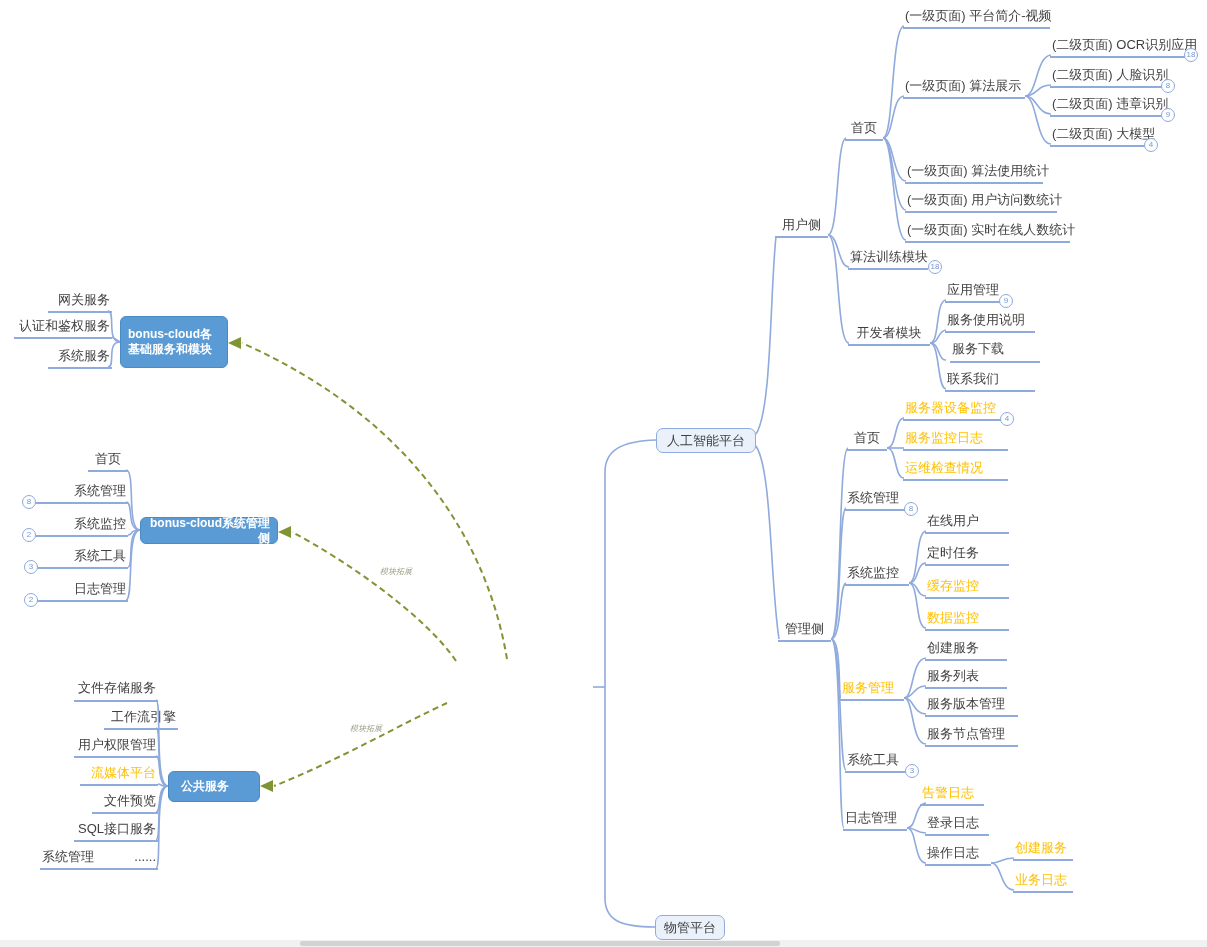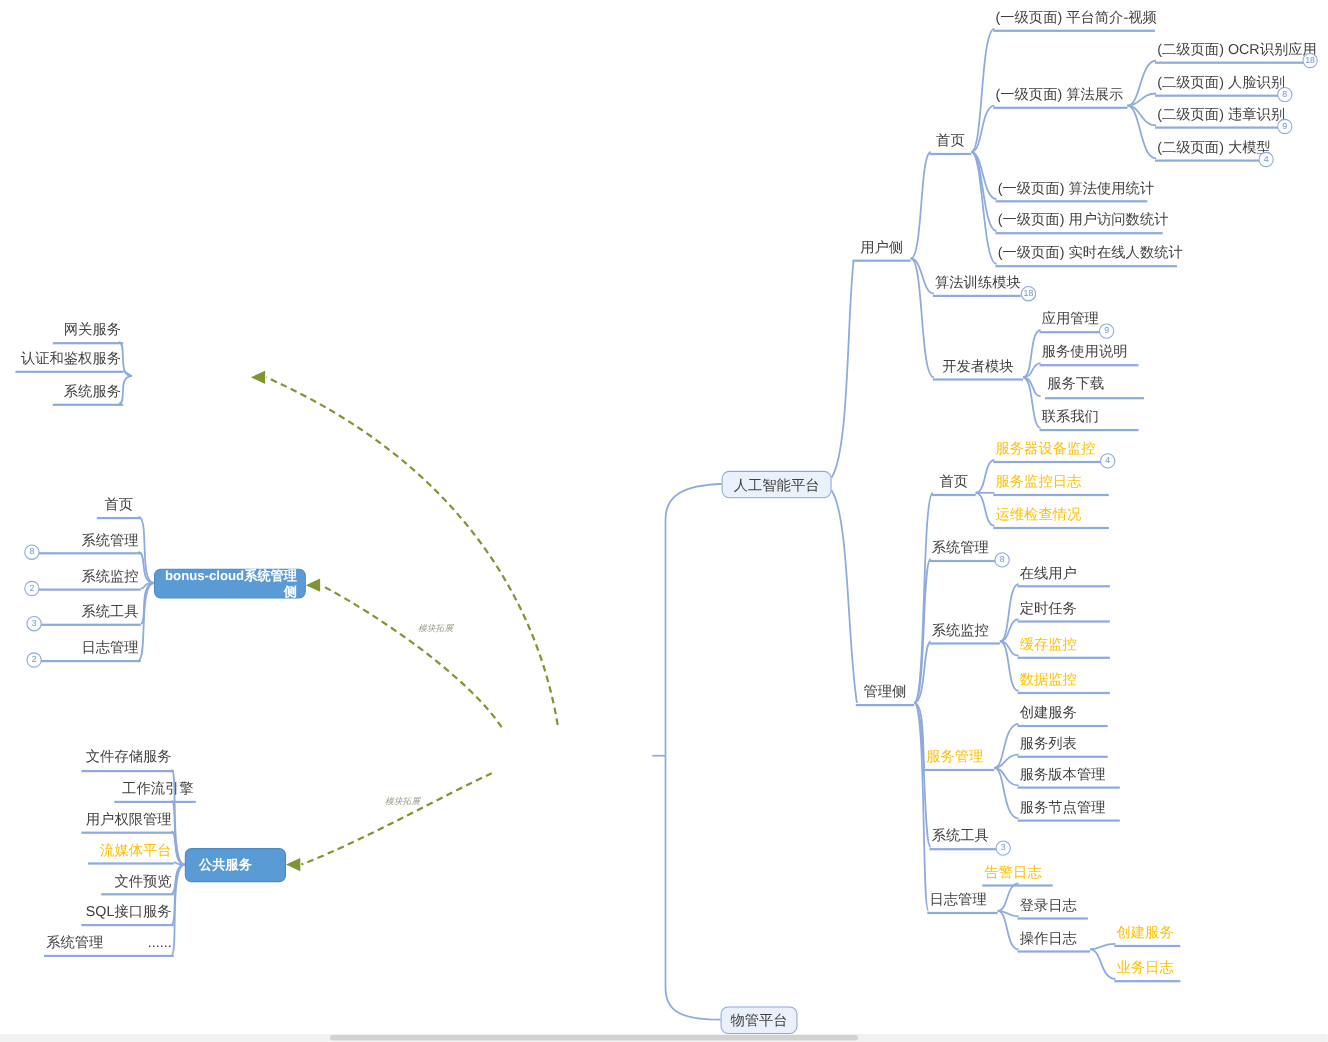--- a/index.html
+++ b/index.html
@@ -157,20 +157,21 @@
     <g fill="#7F9432" stroke="none">
       <polygon points="228,343 241,337 241,349"></polygon>
       <polygon points="278,532 291,526 291,538"></polygon>
       <polygon points="260,786 273,780 273,792"></polygon>
     </g>
   </svg>
 
   <div class="platbox" style="left:656px;top:428px;width:100px;height:25px;">人工智能平台</div>
   <div class="platbox" style="left:655px;top:915px;width:70px;height:25px;">物管平台</div>
 
+  <div class="bluebox wrap" style="left:120px;top:316px;width:108px;height:52px;">bonus-cloud各基础服务和模块</div>
   <div class="bluebox" style="left:140px;top:517px;width:138px;height:27px;text-align:right;">bonus-cloud系统管理侧</div>
   <div class="bluebox" style="left:168px;top:771px;width:92px;height:31px;padding-left:12px;">公共服务</div>
 
   <div class="topic ta-c" style="left:775px;top:217px;width:53px;">用户侧</div>
   <div class="topic ta-c" style="left:845px;top:120px;width:38px;">首页</div>
   <div class="topic" style="left:903px;top:8px;width:147px;">(一级页面) 平台简介-视频</div>
   <div class="topic" style="left:903px;top:78px;width:122px;">(一级页面) 算法展示</div>
   <div class="topic" style="left:1050px;top:37px;width:135px;">(二级页面) OCR识别应用</div>
   <div class="topic" style="left:1050px;top:67px;width:112px;">(二级页面) 人脸识别</div>
   <div class="topic" style="left:1050px;top:96px;width:112px;">(二级页面) 违章识别</div>
@@ -196,21 +197,21 @@
   <div class="topic" style="left:925px;top:545px;width:84px;">定时任务</div>
   <div class="topic or" style="left:925px;top:578px;width:84px;">缓存监控</div>
   <div class="topic or" style="left:925px;top:610px;width:84px;">数据监控</div>
   <div class="topic or" style="left:840px;top:680px;width:64px;">服务管理</div>
   <div class="topic" style="left:925px;top:640px;width:82px;">创建服务</div>
   <div class="topic" style="left:925px;top:668px;width:82px;">服务列表</div>
   <div class="topic" style="left:925px;top:696px;width:93px;">服务版本管理</div>
   <div class="topic" style="left:925px;top:726px;width:93px;">服务节点管理</div>
   <div class="topic" style="left:845px;top:752px;width:62px;">系统工具</div>
   <div class="topic" style="left:843px;top:810px;width:64px;">日志管理</div>
-  <div class="topic or" style="left:893px;top:785px;width:64px;">告警日志</div>
+  <div class="topic or" style="left:920px;top:785px;width:64px;">告警日志</div>
   <div class="topic" style="left:925px;top:815px;width:64px;">登录日志</div>
   <div class="topic" style="left:925px;top:845px;width:66px;">操作日志</div>
   <div class="topic or" style="left:1013px;top:840px;width:60px;">创建服务</div>
   <div class="topic or" style="left:1013px;top:872px;width:60px;">业务日志</div>
 
   <div class="topic ta-r" style="left:48px;top:292px;width:64px;">网关服务</div>
   <div class="topic ta-r" style="left:14px;top:318px;width:98px;">认证和鉴权服务</div>
   <div class="topic ta-r" style="left:48px;top:348px;width:64px;">系统服务</div>
 
   <div class="topic ta-c" style="left:88px;top:451px;width:40px;">首页</div>

